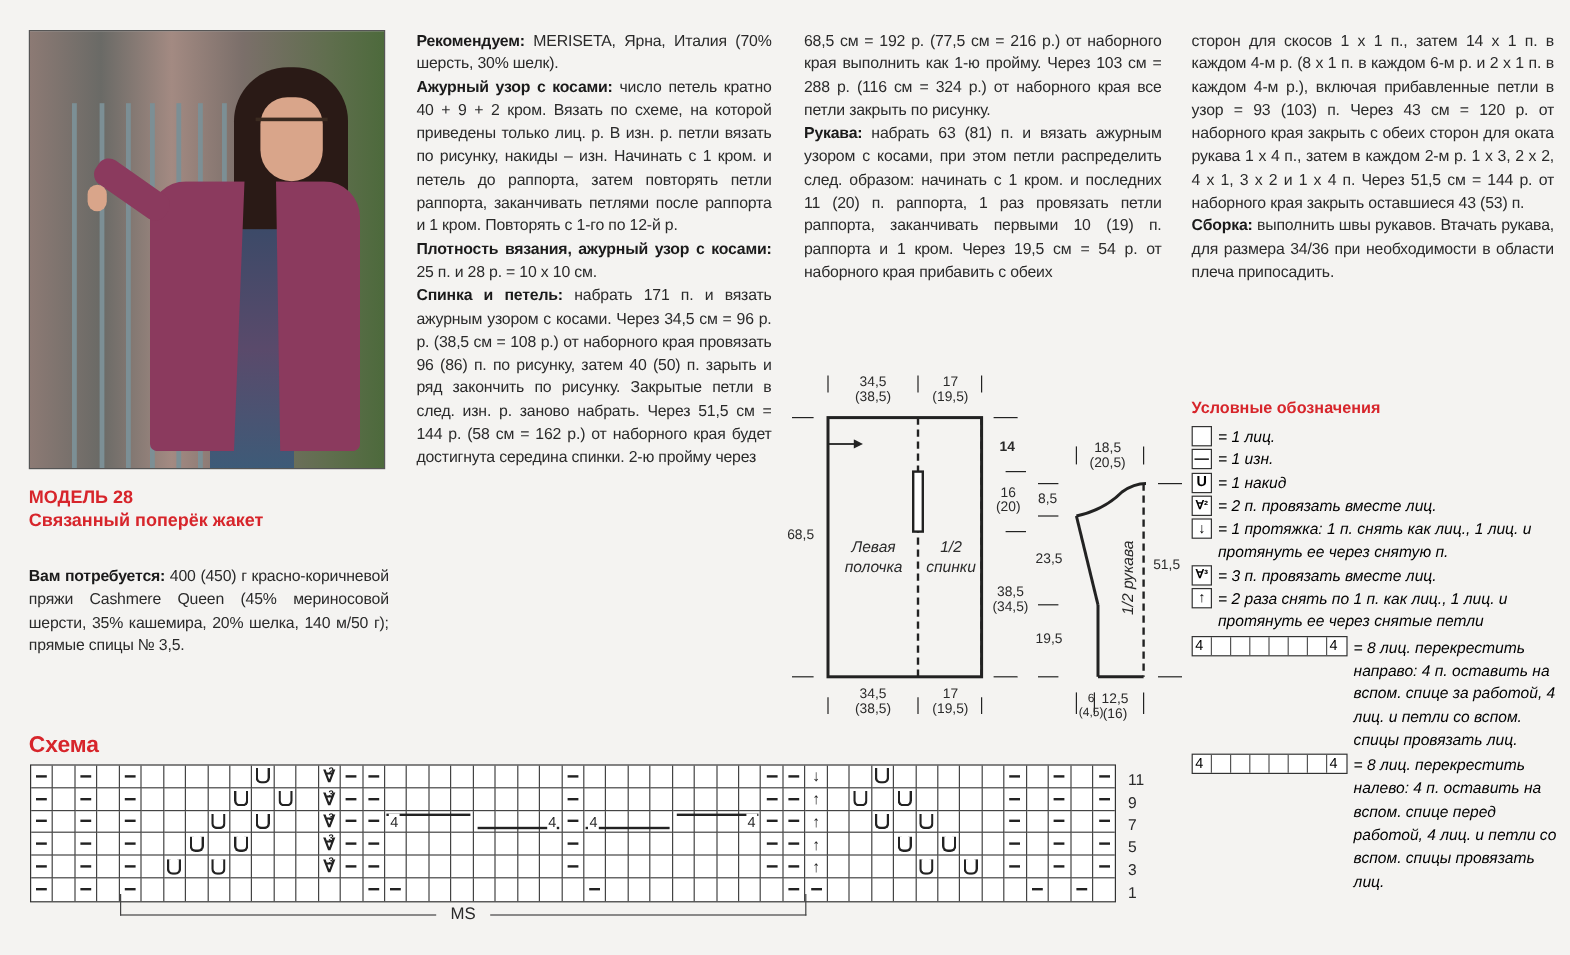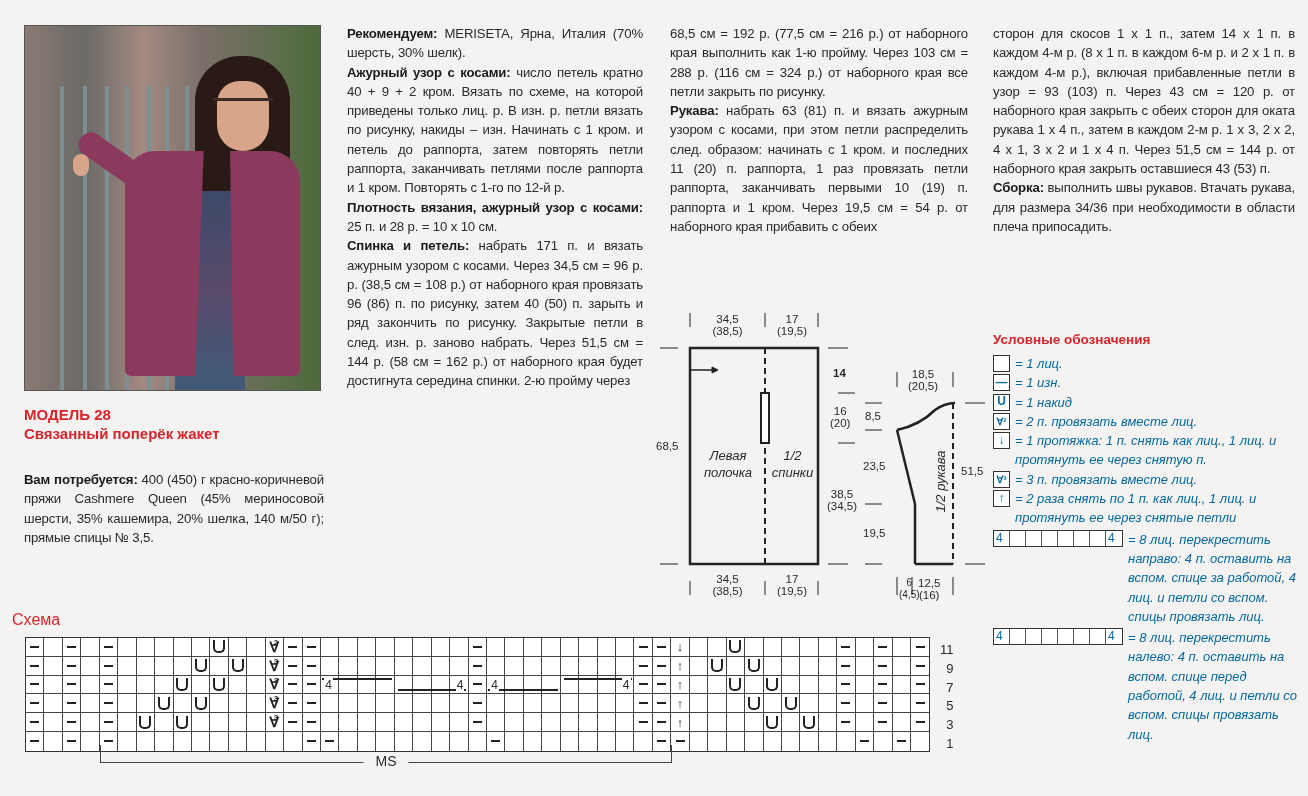--- a/index.html
+++ b/index.html
@@ -13,37 +13,37 @@
   .photo .bar { position: absolute; top: 60px; bottom: 0; width: 4px; background: #7c8f95; }
   .photo .hair { position: absolute; left: 170px; top: 30px; width: 95px; height: 170px; background: #2a1a16; border-radius: 45px 45px 10px 10px; }
   .photo .face { position: absolute; left: 192px; top: 55px; width: 52px; height: 70px; background: #d9a58a; border-radius: 26px 26px 30px 30px; }
   .photo .band { position: absolute; left: 188px; top: 72px; width: 60px; height: 3px; background: #3a2a20; }
   .photo .jacket { position: absolute; left: 100px; top: 125px; width: 175px; height: 225px; background: #8b3a5e; border-radius: 30px 30px 6px 6px; }
   .photo .dress { position: absolute; left: 150px; top: 165px; width: 70px; height: 201px; background: linear-gradient(180deg, #3c4a68, #5a4a6b 50%, #3d5b78); }
   .photo .arm { position: absolute; left: 50px; top: 120px; width: 70px; height: 24px; background: #8b3a5e; transform: rotate(35deg); border-radius: 10px; }
   .photo .hand { position: absolute; left: 48px; top: 128px; width: 16px; height: 22px; background: #d9a58a; border-radius: 8px; }
   .title-red { position: absolute; left: 24px; color: #d7252b; font-weight: bold; font-size: 15px; font-stretch: condensed; }
   .legend-title { position: absolute; left: 993px; top: 332px; color: #d7252b; font-weight: bold; font-size: 13.5px; }
-  .legend { position: absolute; left: 993px; top: 354px; width: 305px; font-size: 13px; line-height: 19.3px; font-style: italic; color: #0369a1; }
+  .legend { position: absolute; left: 993px; top: 354px; width: 305px; font-size: 13px; line-height: 19.3px; font-style: italic; color: #000000; }
   .legend .row { display: flex; align-items: flex-start; }
   .legend .sym { width: 17px; height: 17px; border: 1.5px solid #333; background: #fff; display: inline-flex; align-items: center; justify-content: center; font-style: normal; font-size: 12px; font-weight: bold; margin-right: 5px; flex: none; margin-top: 1px; }
   .cable-sym { display: inline-flex; height: 17px; border: 1.5px solid #333; background: #fff; margin-right: 5px; flex: none; position: relative; }
   .cable-sym span { width: 16px; border-right: 1px solid #555; font-size: 12px; font-style: normal; padding-left: 2px; line-height: 14px; }
   .cable-sym span:last-child { border-right: none; }
   
   .schem { position: absolute; left: 650px; top: 305px; width: 335px; height: 300px; }
   .schem .lbl { position: absolute; font-size: 11.5px; line-height: 12px; text-align: center; color: #2a2a2a; }
   .schem .it { font-style: italic; font-size: 13px; line-height: 17px; }
   
-  .chart-title { position: absolute; left: 12px; top: 611px; color: #d7252b; font-weight: normal; font-size: 16px; }
+  .chart-title { position: absolute; left: 24px; top: 611px; color: #d7252b; font-weight: bold; font-size: 19px; }
   .chart { position: absolute; left: 25px; top: 637px; display: grid; grid-template-columns: repeat(49, 18.45px); grid-template-rows: repeat(6, 18.8px); border: 1.5px solid #333; background: #fff; }
   .cell { border-right: 1px solid #444; border-bottom: 1px solid #444; display: flex; align-items: center; justify-content: center; font-size: 13px; font-weight: bold; color: #222; position: relative; }
   .cell.dash::after { content: ""; width: 9px; height: 2px; background: #222; }
   .cell.yo::after { content: ""; width: 8px; height: 11px; border: 2px solid #222; border-top: none; border-radius: 0 0 5px 5px; }
-  .rownums { position: absolute; left: 940px; top: 641px; font-size: 13px; line-height: 18.8px; text-align: right; }
+  .rownums { position: absolute; left: 940px; top: 641px; font-size: 13px; line-height: 18.8px; text-align: left; }
   .ms { position: absolute; left: 100px; top: 745px; width: 572px; height: 20px; }
   .ms .bracket { position: absolute; left: 0; right: 0; top: 0; height: 18px; border-left: 1px solid #444; border-right: 1px solid #444; border-bottom: 1px solid #444; }
   .ms .txt { position: absolute; left: 50%; top: 8px; transform: translateX(-50%); background: #f4f3f1; padding: 0 12px; font-size: 14px; }
   .cableline { position: absolute; height: 2px; background: #222; }
 </style>
 </head>
 <body>
 
 <div class="photo" title="Модель в связанном жакете красно-коричневого цвета у забора">
   <div class="bar" style="left:35px"></div>

